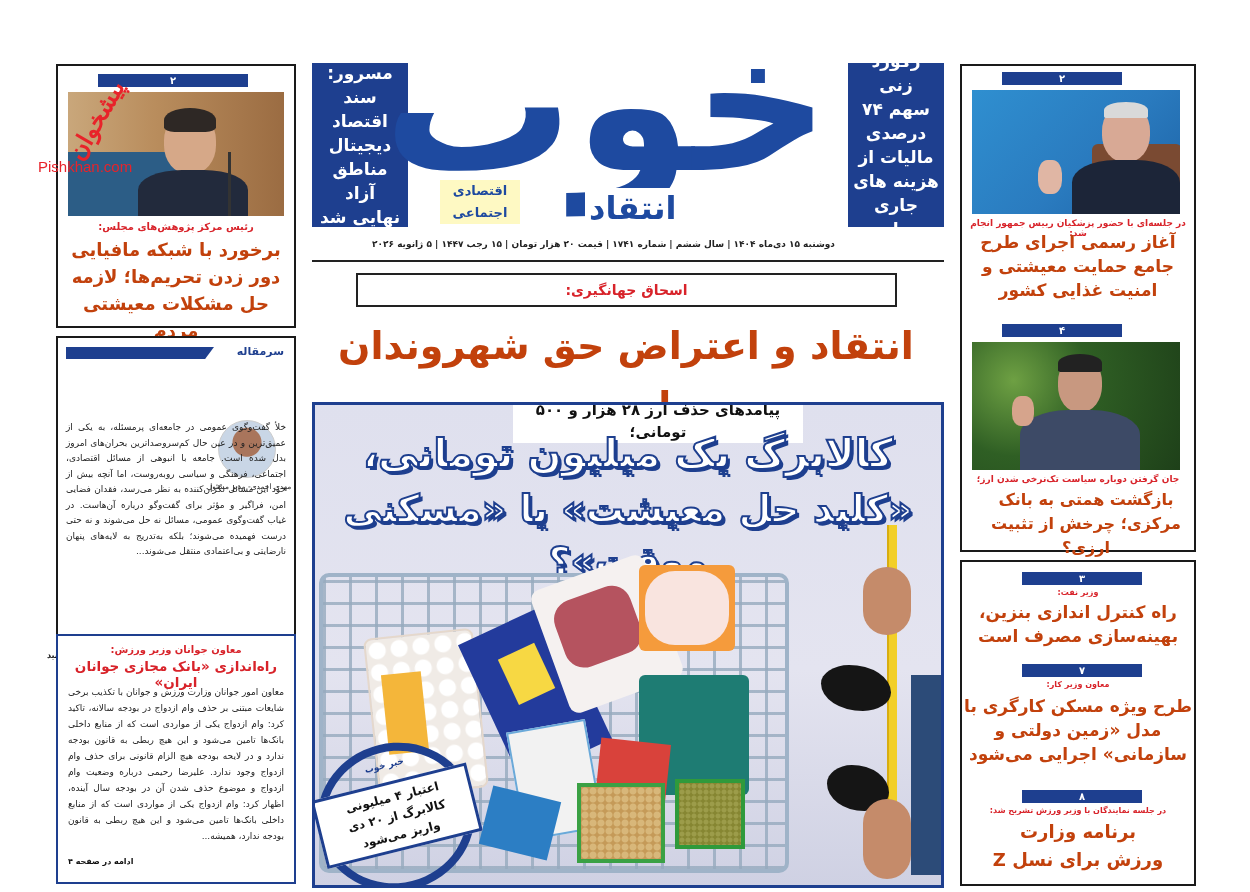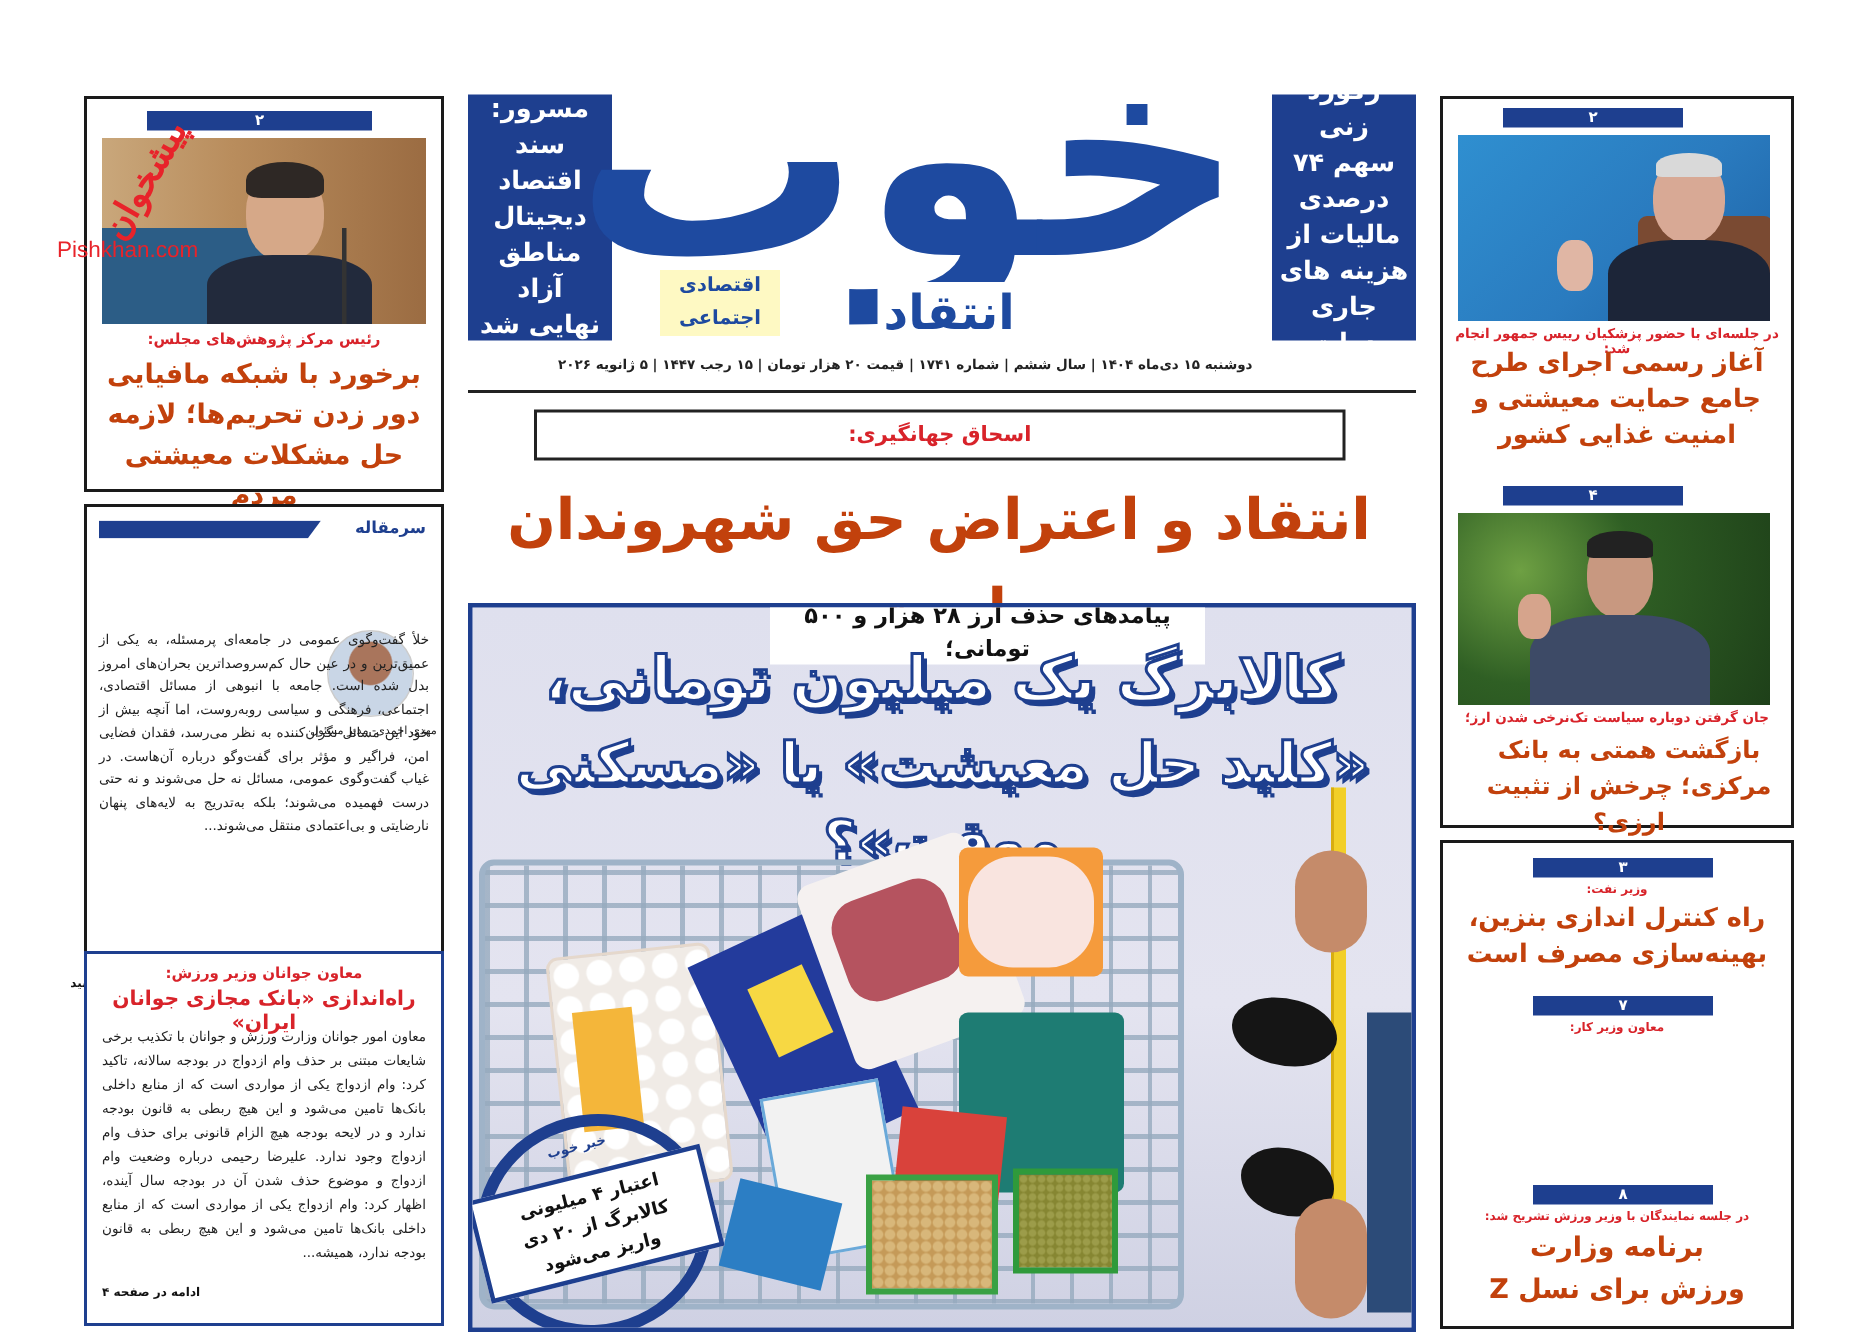--- a/index.html
+++ b/index.html
@@ -157,17 +157,18 @@
   <div class="head" style="position:absolute; left:22px; right:6px; top:422px; font-size:16px; line-height:24px;">بازگشت همتی به بانک مرکزی؛ چرخش از تثبیت ارزی؟</div>
 </div>
 
 <div class="box" style="left:960px; top:560px; width:236px; height:326px;">
   <div class="num-bar" style="left:60px; top:10px; width:120px;">۳</div>
   <div class="kicker" style="position:absolute; left:4px; right:4px; top:26px; font-size:8px;">وزیر نفت:</div>
   <div class="head" style="position:absolute; left:10px; right:10px; top:38px; font-size:17px; line-height:24px;">راه کنترل اندازی بنزین، بهینه‌سازی مصرف است</div>
 
   <div class="num-bar" style="left:60px; top:102px; width:120px;">۷</div>
   <div class="kicker" style="position:absolute; left:4px; right:4px; top:118px; font-size:8px;">معاون وزیر کار:</div>
+  <div class="head" style="position:absolute; left:2px; right:2px; top:132px; font-size:17px; line-height:24px;">طرح ویژه مسکن کارگری با مدل «زمین دولتی و سازمانی» اجرایی می‌شود</div>
 
   <div class="num-bar" style="left:60px; top:228px; width:120px;">۸</div>
   <div class="kicker" style="position:absolute; left:4px; right:4px; top:244px; font-size:8px;">در جلسه نمایندگان با وزیر ورزش تشریح شد:</div>
   <div class="head" style="position:absolute; left:28px; right:28px; top:256px; font-size:18px; line-height:28px;">برنامه وزارت ورزش برای نسل Z</div>
 </div>
 
 </body></html>

